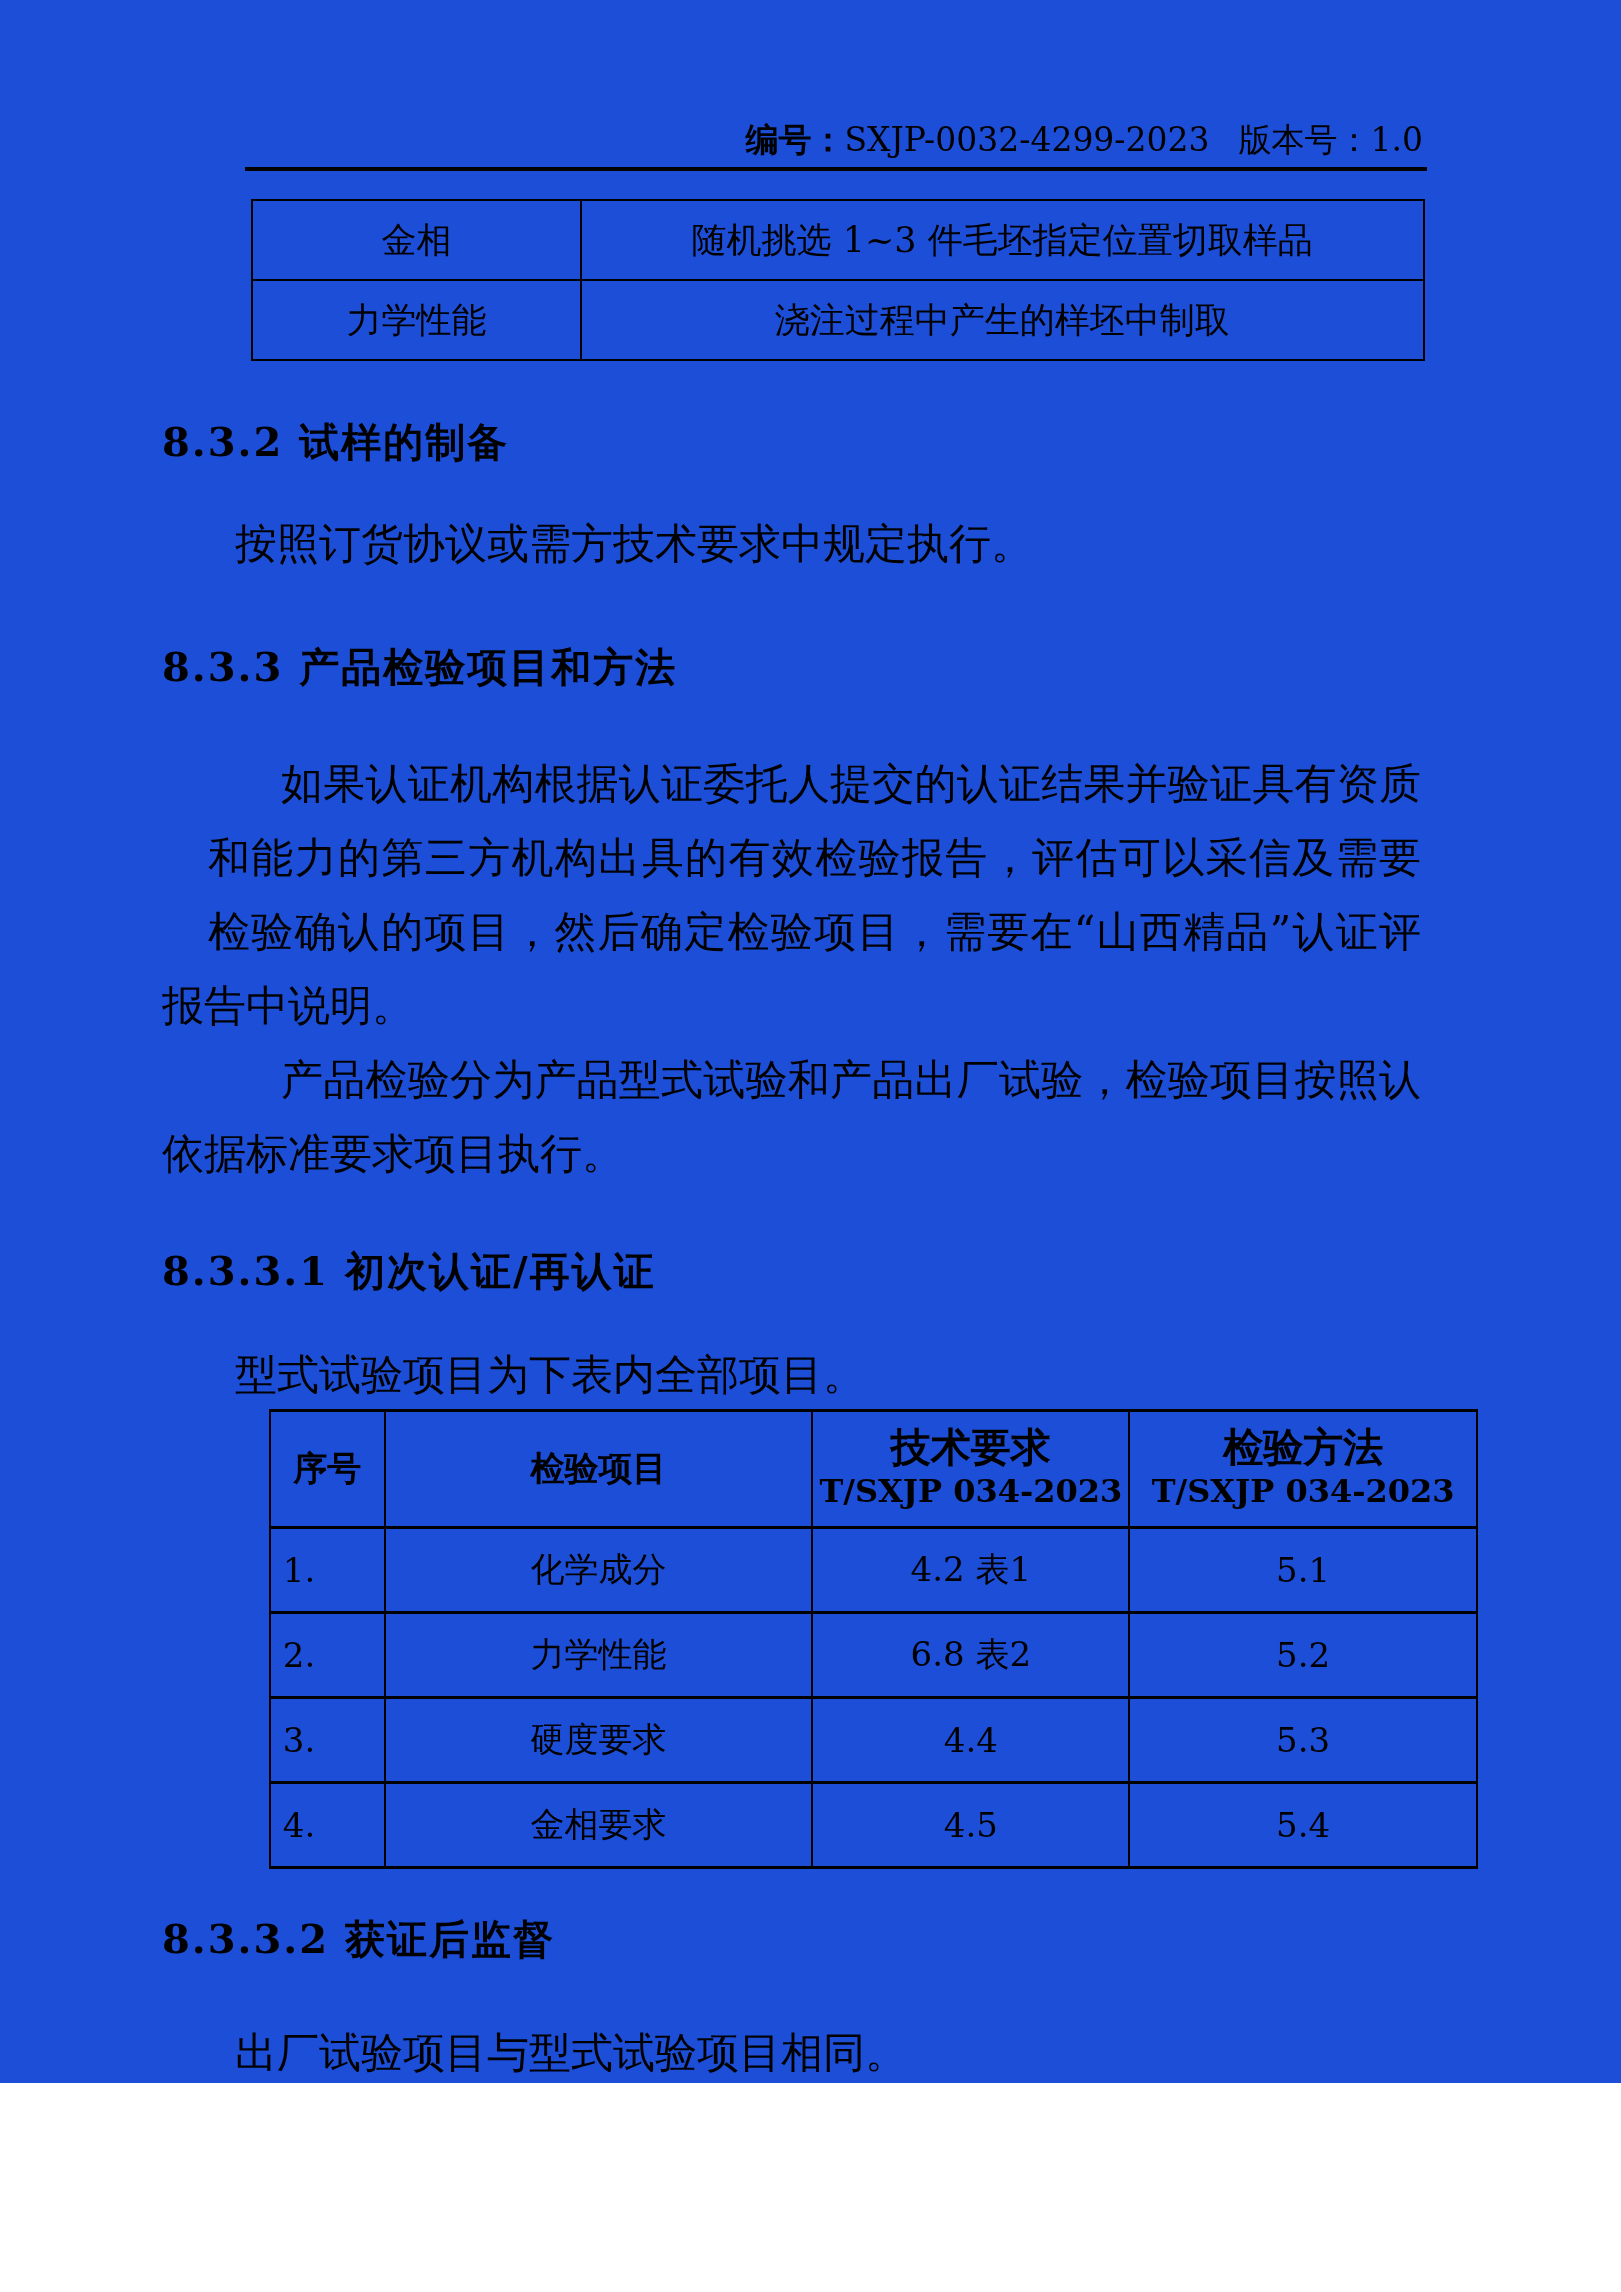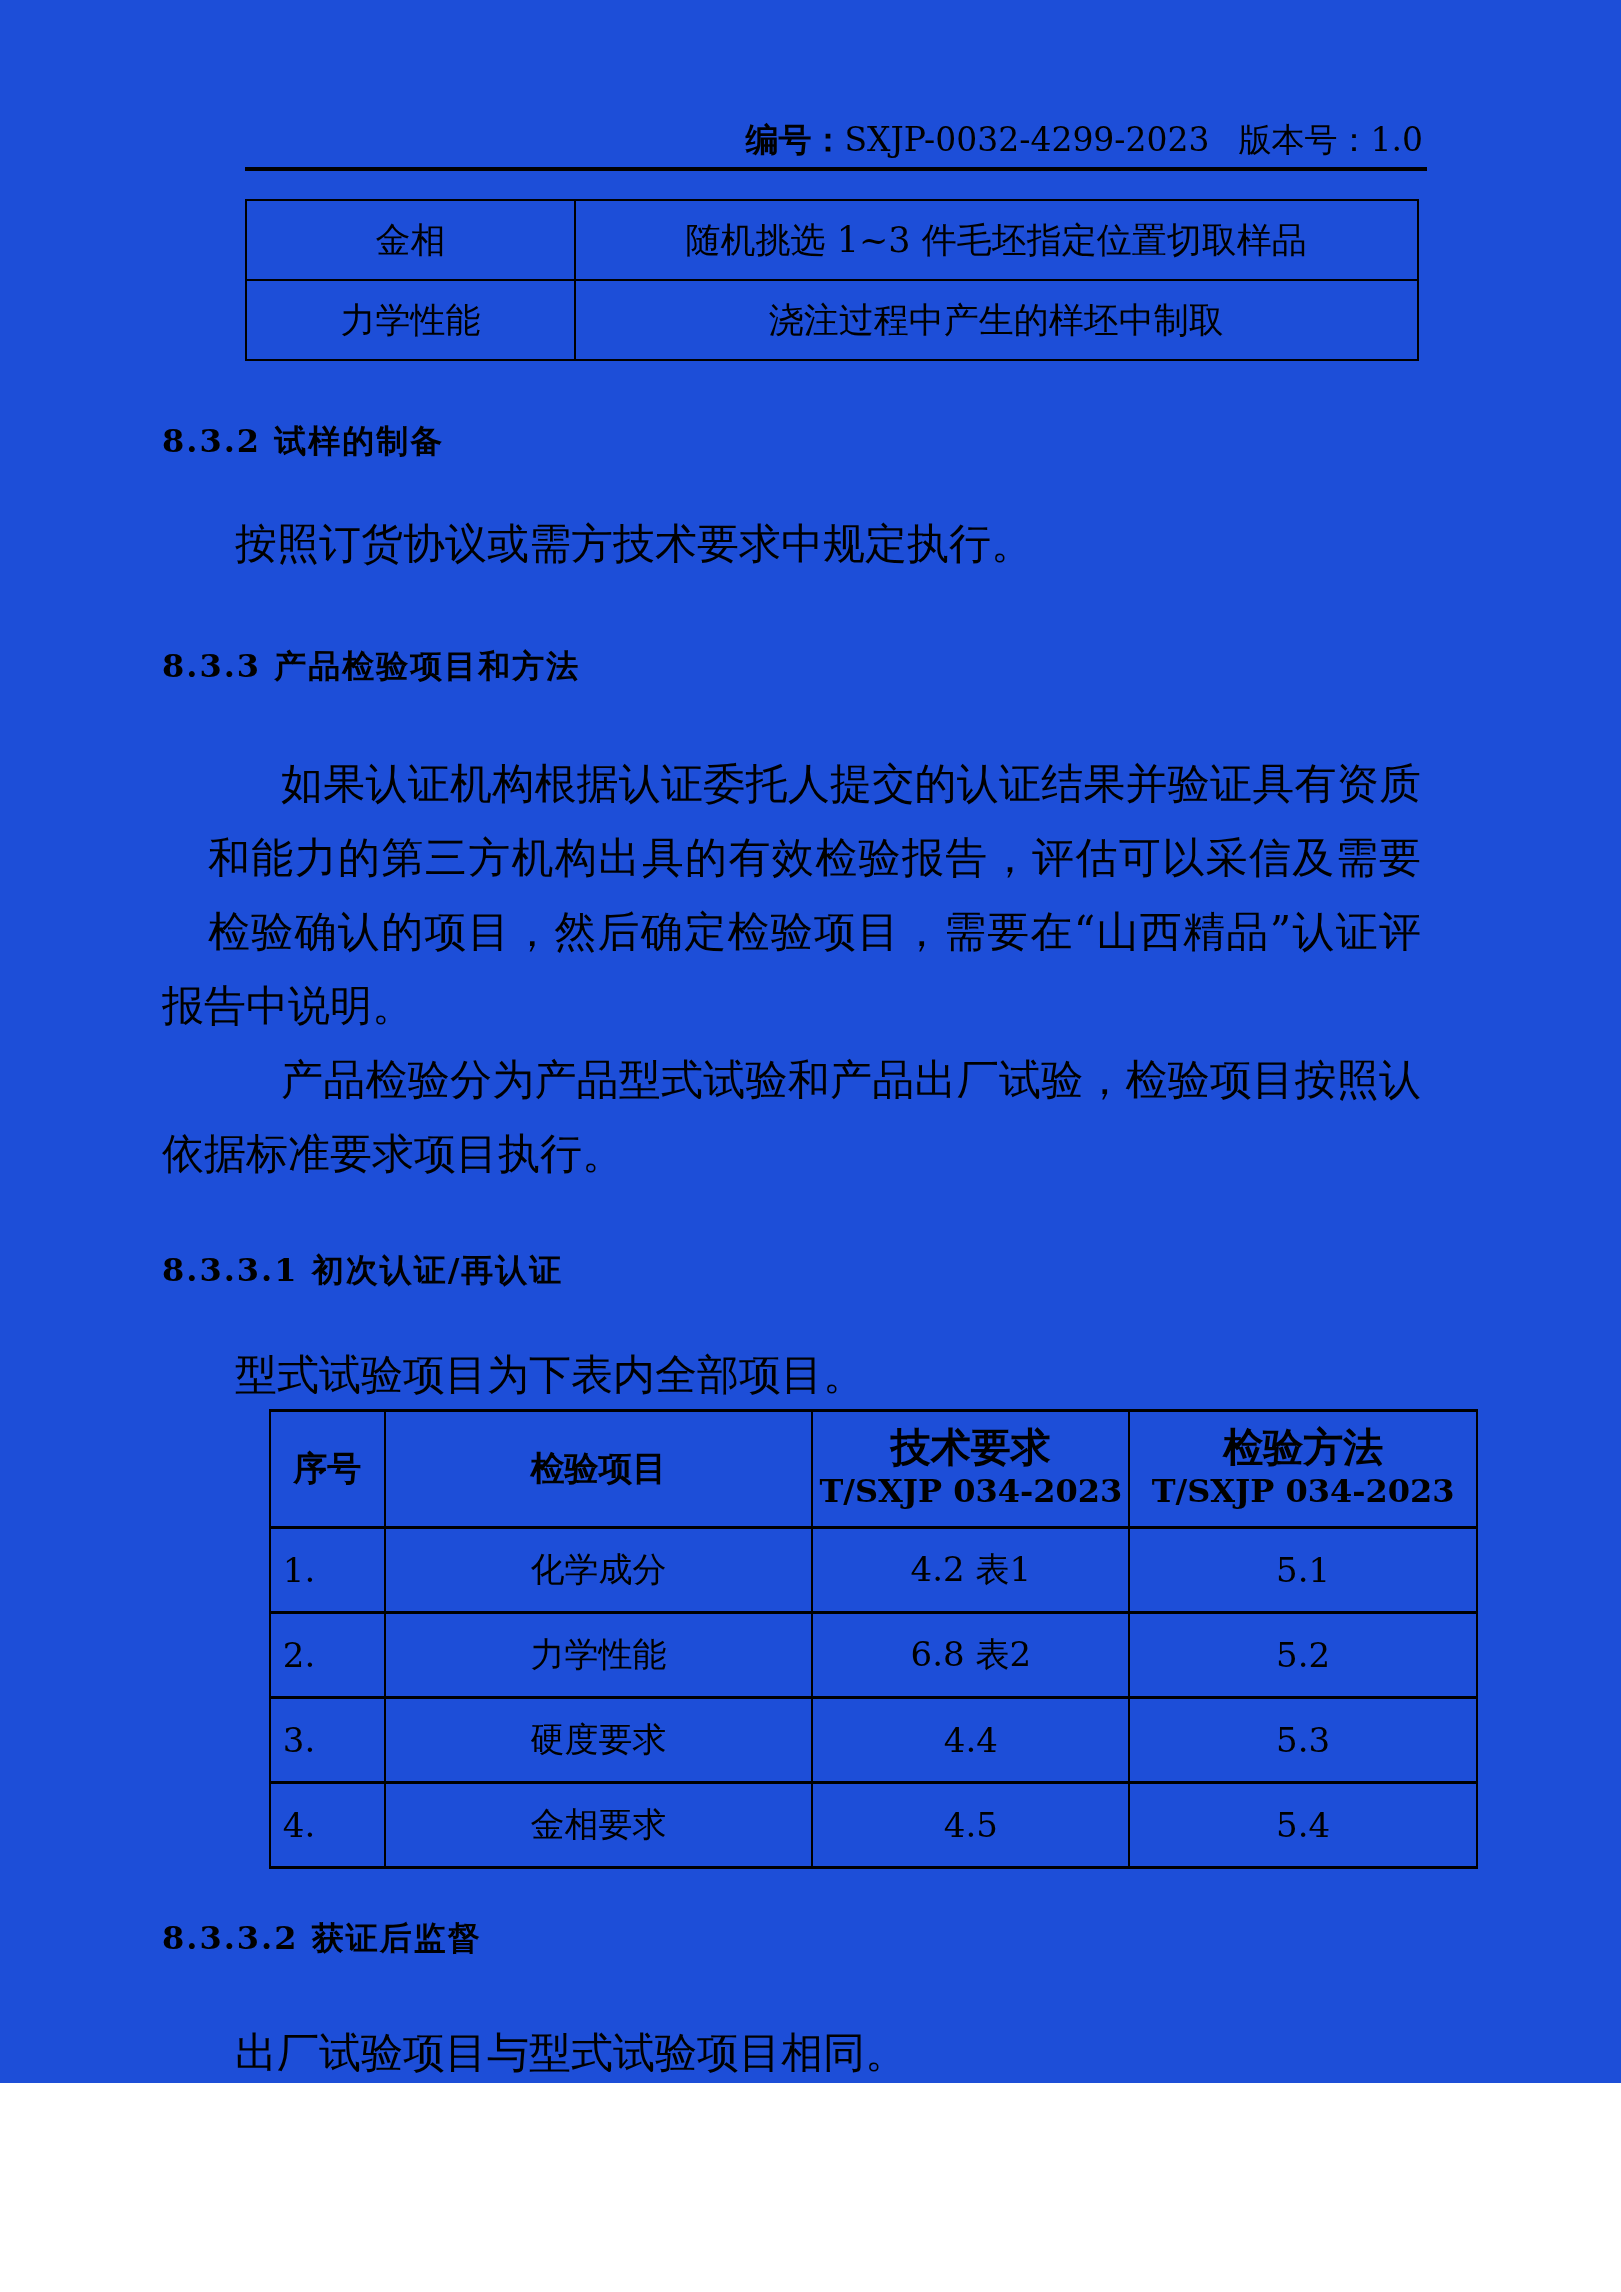--- a/index.html
+++ b/index.html
@@ -22,34 +22,34 @@
   .hdr .lbl { font-weight:bold; }
   .hdr .gap { display:inline-block; width:29px; }
   .rule {
     top:167px; left:245px;
     width:1182px; height:3.9px;
     background:#000000;
   }
 
   
   table { border-collapse:collapse; }
-  .t1 { top:199px; left:245px; }
+  .t1 { top:199px; left:251px; }
   .t1 td {
     border:2px solid #000;
     font-size:35px; text-align:center;
     height:78px; padding:0 5.9px;
   }
   .t1 { border:2.9px solid #000; }
   .t1 .c-item { width:315px; }
   .t1 .c-desc { width:829px; }
 
   
   .h1 {
     left:162px;
-    font-size:32px; font-weight:bold;
+    font-size:40px; font-weight:bold;
     letter-spacing:2px; white-space:nowrap; line-height:55px;
   }
   .body-block { left:162px; width:1259px; font-size:42px; }
   .ln { height:74px; line-height:74px; overflow:hidden; }
   .single { line-height:59px; height:59px; overflow:hidden; white-space:nowrap; }
   .jus { text-align:justify; text-align-last:justify;margin-left:46px; }
   .ind { text-indent:73px; }
 
   
   .t2 { top:1409px; left:245px; }

